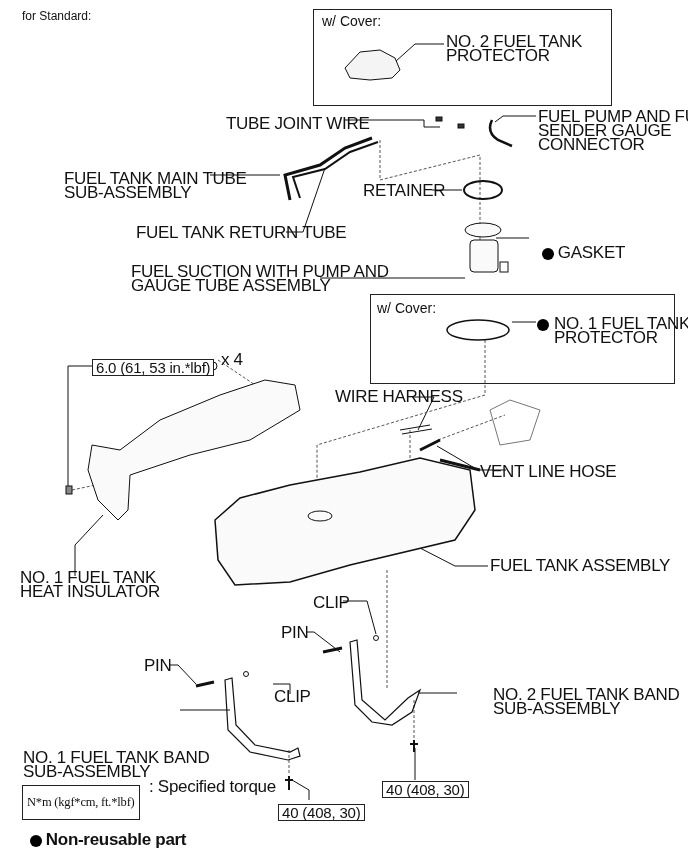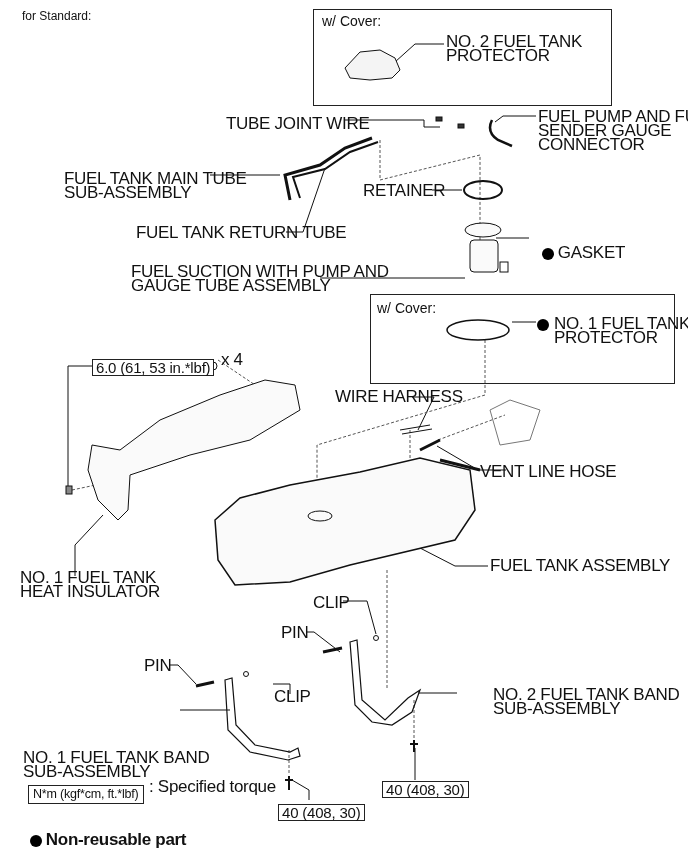--- a/index.html
+++ b/index.html
@@ -143,17 +143,17 @@
 <div class="lbl" style="left:23px;top:704px;margin-top:47px;">NO. 1 FUEL TANK BAND
 SUB-ASSEMBLY</div>
 <div class="lbl" style="left:457px;top:688px;margin-left:36px;">NO. 2 FUEL TANK BAND
 SUB-ASSEMBLY</div>
 <div class="lbl" style="left:221px;top:353px;">x 4</div>
 
 <div class="torque" style="left:92px;top:359px;">6.0 (61, 53 in.*lbf)</div>
 <div class="torque" style="left:278px;top:804px;">40 (408, 30)</div>
 <div class="torque" style="left:382px;top:781px;">40 (408, 30)</div>
 
-<div class="torque" style="left:28px;top:785px;font-size:12.5px;padding:2px 4px;">N*m (kgf*cm, ft.*lbf)</div>
+<div class="torque" style="left:22px;top:785px;font-size:12.5px;padding:10px 4px;font-family:Liberation Serif, serif;">N*m (kgf*cm, ft.*lbf)</div>
 <div class="lbl" style="left:149px;top:780px;">: Specified torque</div>
 <div class="lbl" style="left:21px;top:819px;font-weight:bold;">
   <span class="dot"></span><span>Non-reusable part</span>
 </div>
 
 </body></html>

